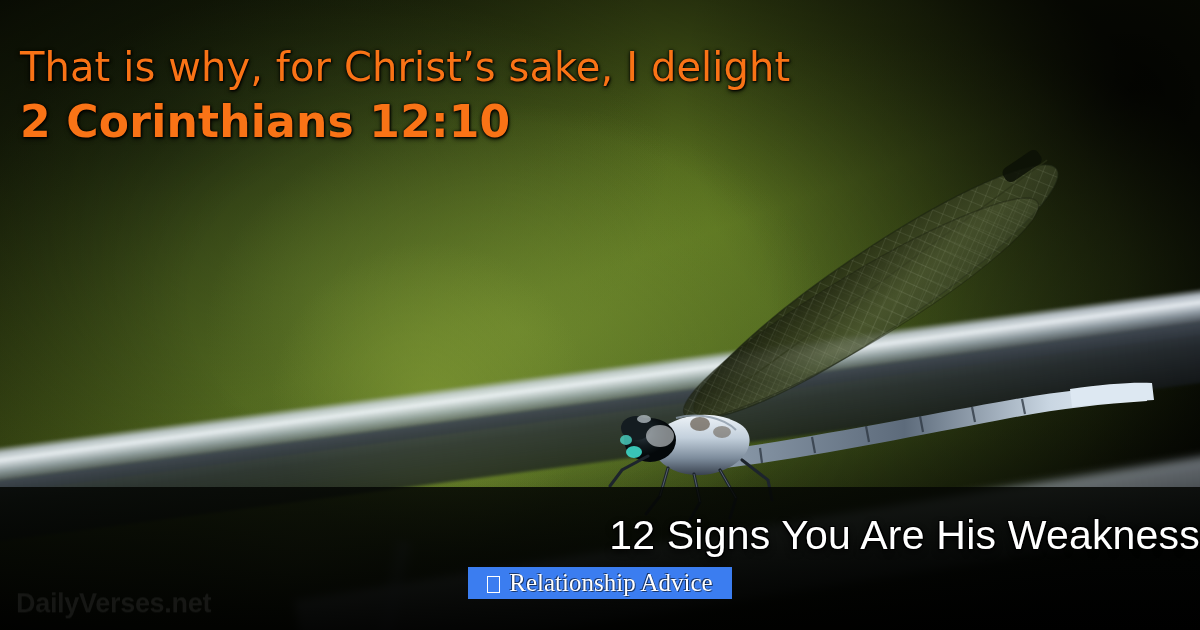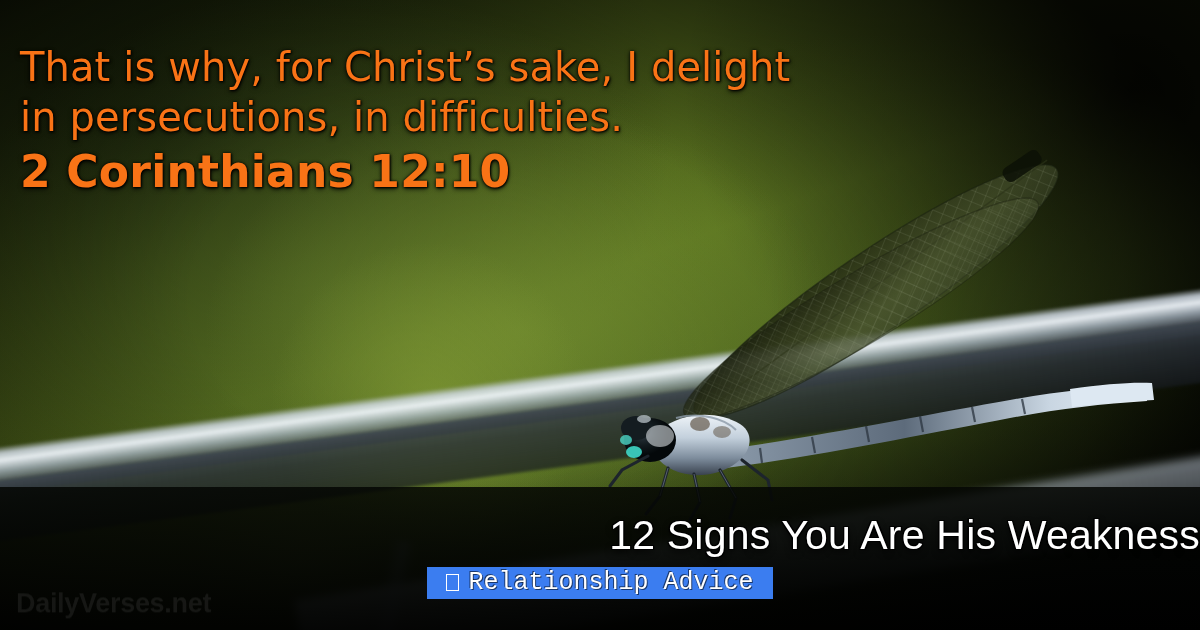--- a/index.html
+++ b/index.html
@@ -154,21 +154,21 @@
       -1.3px  1.3px 0 rgba(0,0,0,0.85),
        1.3px  1.3px 0 rgba(0,0,0,0.85),
        0 3px 7px rgba(0,0,0,0.9);
     text-align: right;
   }
   .badge-row { margin-top: 7px; }
   .badge {
     display: inline-block;
     background: #3b7df0;
     color: #ffffff;
-    font-family: Liberation Mono, monospace;
+    font-family: Liberation Serif, serif;
     font-size: 25px;
     line-height: 32px;
     padding: 0 19px;
     white-space: nowrap;
     text-shadow: -1px -1px 0 rgba(0,0,0,0.55), 1px 1px 0 rgba(0,0,0,0.55);
   }
   .tofu {
     display: inline-block;
     width: 13px;
     height: 17px;
@@ -293,21 +293,20 @@
       <path d="M668 468 L660 496"></path>
       <path d="M694 474 L700 502"></path>
       <path d="M720 470 L736 498"></path>
     </g>
   </svg>
 
   <div class="bottom-band"></div>
 
   <div class="verse">
     <span class="verse-line">That is why, for Christ’s sake, I delight</span>
-    <span class="verse-line">in persecutions, in difficulties.</span>
     <span class="verse-ref">2 Corinthians 12:10</span>
   </div>
 
   <div class="caption">
     <span class="caption-title">12 Signs You Are His Weakness</span>
     <div class="badge-row">
       <span class="badge"><span class="tofu"></span><span>Relationship Advice</span></span>
     </div>
   </div>
 

